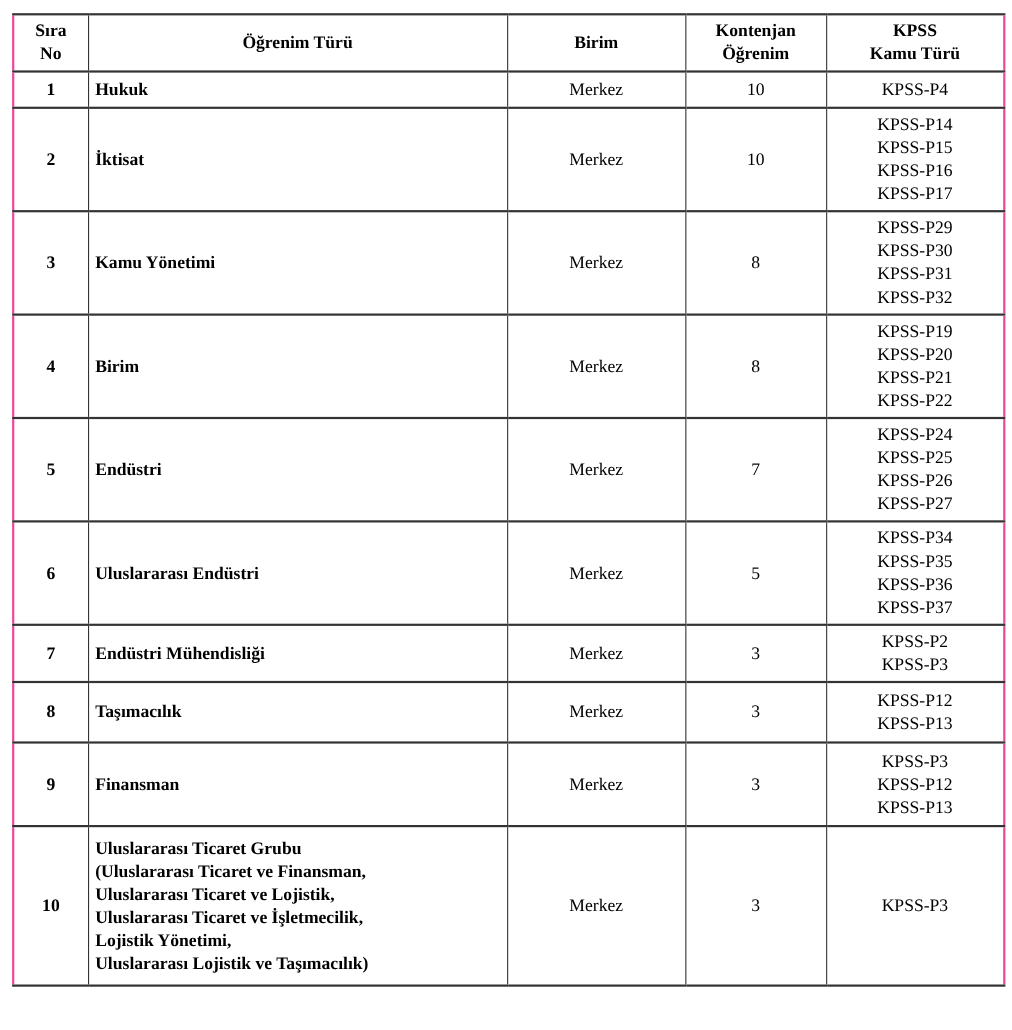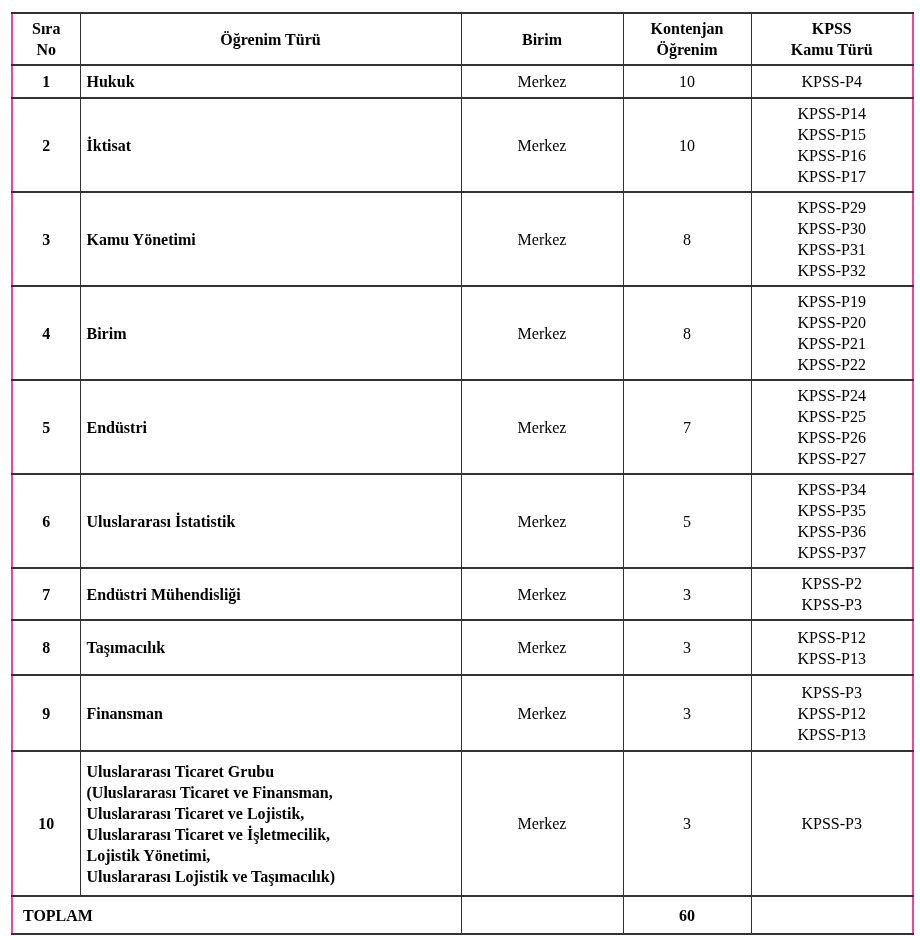--- a/index.html
+++ b/index.html
@@ -144,21 +144,21 @@
         <td class="cell-field">Endüstri</td>
         <td class="cell-unit">Merkez</td>
         <td class="cell-quota">7</td>
         <td class="cell-kpss">KPSS-P24
 KPSS-P25
 KPSS-P26
 KPSS-P27</td>
       </tr>
       <tr class="h91">
         <td class="cell-no">6</td>
-        <td class="cell-field">Uluslararası İstatistik</td>
+        <td class="cell-field">Uluslararası Endüstri</td>
         <td class="cell-unit">Merkez</td>
         <td class="cell-quota">5</td>
         <td class="cell-kpss">KPSS-P34
 KPSS-P35
 KPSS-P36
 KPSS-P37</td>
       </tr>
       <tr class="h50">
         <td class="cell-no">7</td>
         <td class="cell-field">Endüstri Mühendisliği</td>
@@ -189,21 +189,15 @@
         <td class="cell-field">Uluslararası Ticaret Grubu
 (Uluslararası Ticaret ve Finansman,
 Uluslararası Ticaret ve Lojistik,
 Uluslararası Ticaret ve İşletmecilik,
 Lojistik Yönetimi,
 Uluslararası Lojistik ve Taşımacılık)</td>
         <td class="cell-unit">Merkez</td>
         <td class="cell-quota">3</td>
         <td class="cell-kpss">KPSS-P3</td>
       </tr>
-      <tr class="h38">
-        <td class="cell-total-label" colspan="2">TOPLAM</td>
-        <td class="cell-unit"></td>
-        <td class="cell-total-quota">60</td>
-        <td class="cell-kpss"></td>
-      </tr>
     </tbody>
   </table>
 </div>
 
 </body></html>

